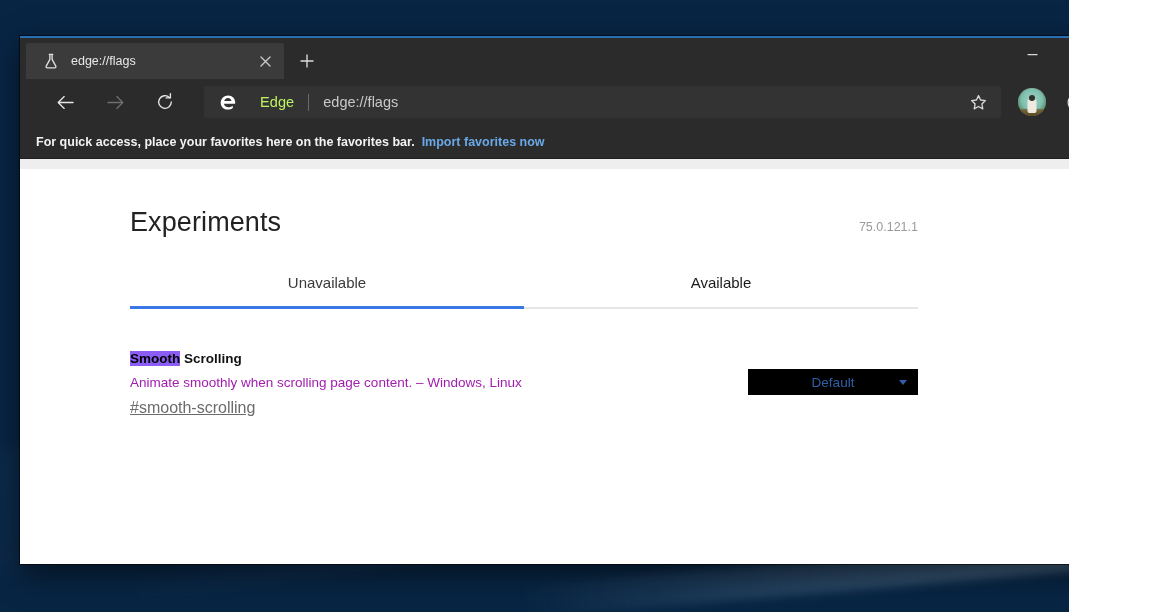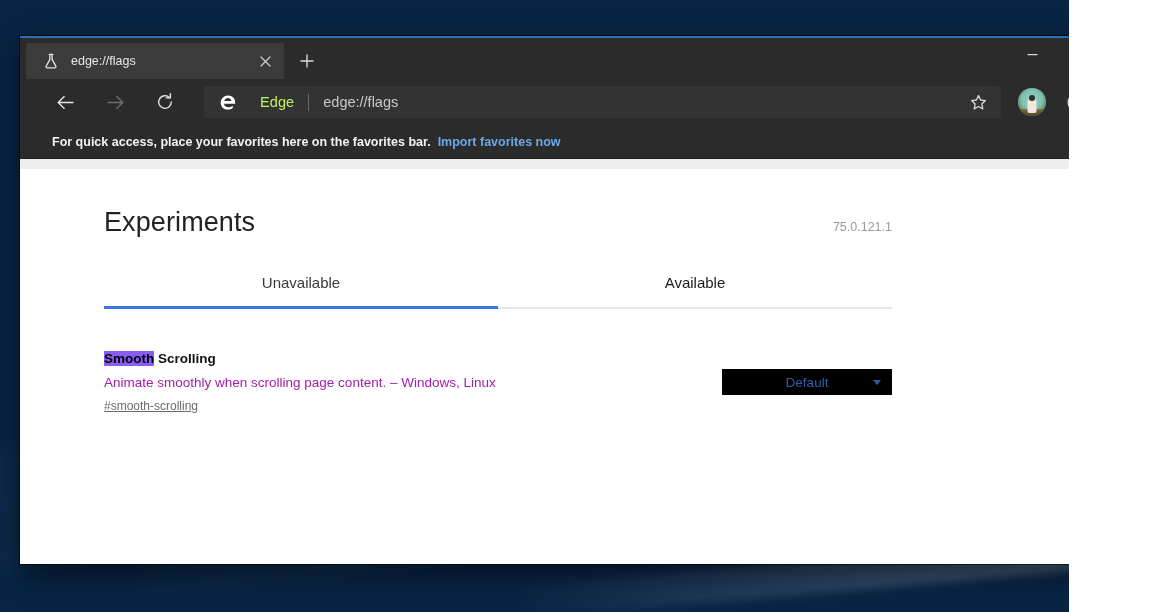--- a/index.html
+++ b/index.html
@@ -243,21 +243,21 @@
     height: 7px;
     background: linear-gradient(to bottom, rgba(120,92,45,0.75), #5b451f);
   }
 
   
   #favorites-bar {
     height: 34px;
     background: #2b2b2b;
     display: flex;
     align-items: center;
-    padding-left: 32px;
+    padding-left: 16px;
     flex: 0 0 auto;
     border-bottom: 1px solid #1f1f1f;
   }
   #favorites-message {
     color: #f2f2f2;
     font-size: 12.5px;
     font-weight: bold;
   }
   #import-favorites-link {
     color: #6aa9e8;
@@ -283,21 +283,21 @@
   }
   #page-topstrip {
     height: 10px;
     background: #eeeeee;
   }
   #page-inner {
     padding: 38px 0 0 0;
   }
   #page-container {
     width: 788px;
-    margin-left: 84px;
+    margin-left: 110px;
   }
 
   #page-header {
     display: flex;
     align-items: baseline;
     justify-content: space-between;
   }
   #page-title {
     font-size: 27px;
     font-weight: normal;
@@ -356,21 +356,21 @@
     text-align: center;
   }
   .experiment-desc {
     font-size: 13.5px;
     color: #a21caf;
     line-height: 1.55;
   }
   .experiment-anchor {
     display: inline-block;
     margin-top: 5px;
-    font-size: 12px;
+    font-size: 16px;
     color: #6b6b6b;
     text-decoration: underline;
   }
   .experiment-control {
     flex: 0 0 auto;
     padding-top: 18px;
   }
   .flag-select {
     width: 170px;
     height: 26px;

